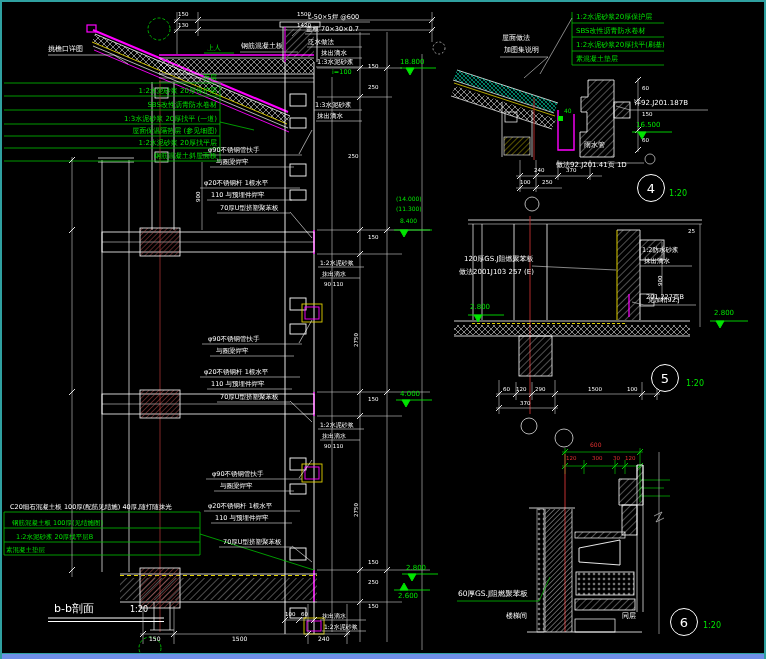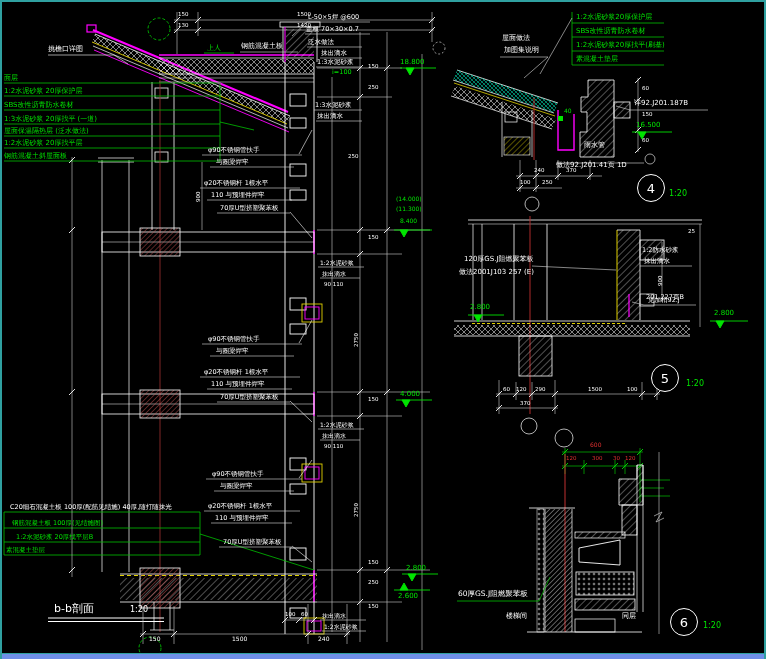--- a/index.html
+++ b/index.html
@@ -7,21 +7,21 @@
     position:relative;width:766px;height:659px;background:#000;overflow:hidden;
     border-top:2px solid #2fa0a0;border-left:2px solid #2fa0a0;border-right:2px solid #2fa0a0;
     box-sizing:border-box;
     font-family:"DejaVu Sans",sans-serif;
   }
   #bottombar{position:absolute;left:0;right:0;bottom:0;height:5px;background:#6f8fe8;border-top:1px solid #2fa0a0;}
   svg.lines{position:absolute;left:0;top:0;}
   .L{position:absolute;font:7px "DejaVu Sans",sans-serif;color:#00e400;white-space:nowrap;line-height:1;z-index:3;}
   .W{color:#ffffff}.R{color:#e03030}
   .s55{font-size:5.5px}.s6{font-size:6px}.s65{font-size:6.5px}.s75{font-size:7.5px}.s8{font-size:8px}.s11{font-size:11px}
-  .ra{text-align:left}
+  .ra{text-align:right}
   .rot{transform:rotate(-90deg);transform-origin:0 0;}
   .circ{position:absolute;border:1.6px solid #fff;border-radius:50%;color:#fff;
         display:flex;align-items:center;justify-content:center;z-index:3;background:#000;}
 </style>
 </head>
 <body>
 
 <div id="canvas">
 
 <svg class="lines" width="766" height="659">
@@ -482,21 +482,21 @@
     <line x1="455" y1="599" x2="537" y2="599" stroke="#00c000" stroke-width="0.8"></line>
     <line x1="537" y1="599" x2="548" y2="575" stroke="#00c000" stroke-width="0.7"></line>
     <circle cx="562" cy="436" r="9" fill="none" stroke="#ddd" stroke-width="0.8"></circle>
   </g>
 </svg>
 
 <div class="L ra" style="left:2px;top:73px;width:213px">面层</div>
 <div class="L ra" style="left:2px;top:86px;width:213px">1:2水泥砂浆 20厚保护层</div>
 <div class="L ra" style="left:2px;top:100px;width:213px">SBS改性沥青防水卷材</div>
 <div class="L ra" style="left:2px;top:114px;width:213px">1:3水泥砂浆 20厚找平 (一道)</div>
-<div class="L ra" style="left:2px;top:126px;width:213px">屋面保温隔热层 (泛水做法)</div>
+<div class="L ra" style="left:2px;top:126px;width:213px">屋面保温隔热层 (参见细图)</div>
 <div class="L ra" style="left:2px;top:138px;width:213px">1:2水泥砂浆 20厚找平层</div>
 <div class="L ra" style="left:2px;top:151px;width:213px">钢筋混凝土斜屋面板</div>
 
 <div class="L W" style="left:46px;top:44px">挑檐口详图</div>
 <div class="L" style="left:205px;top:43px">上人</div>
 <div class="L W" style="left:239px;top:41px">钢筋混凝土板</div>
 
 <div class="L W s65" style="left:306px;top:12px">L-50×5焊 @600</div>
 <div class="L W s65" style="left:304px;top:24px">盖板 70×30×0.7</div>
 <div class="L W s65" style="left:306px;top:37px">泛水做法</div>

